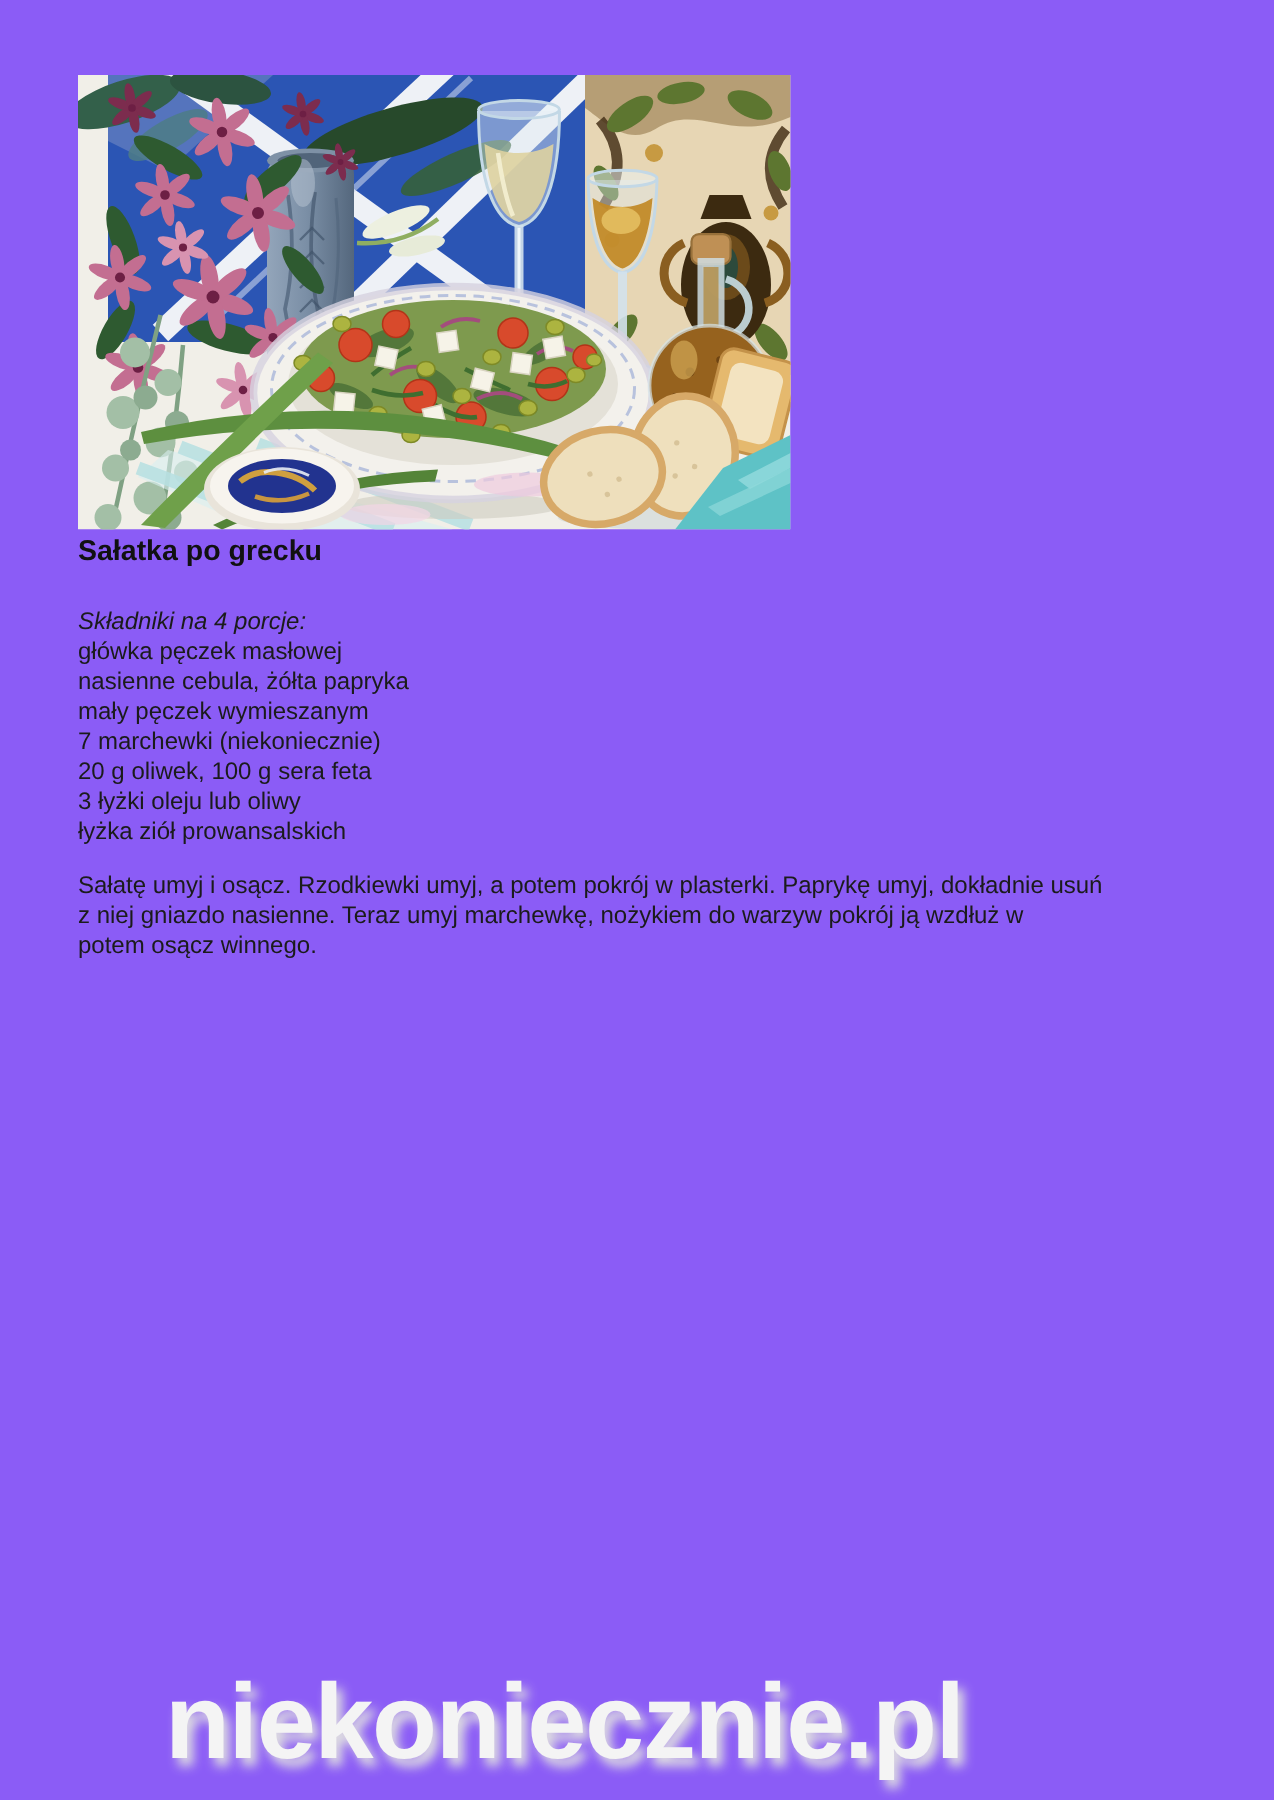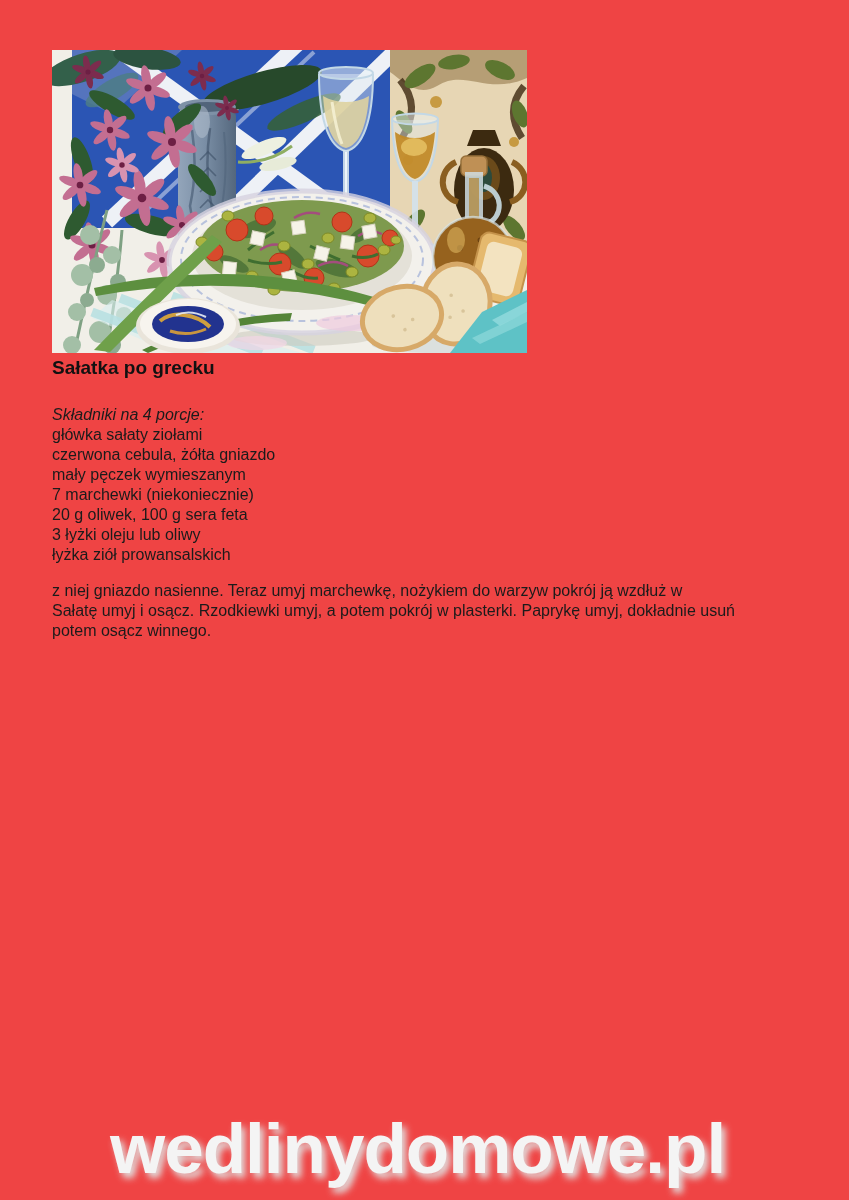--- a/index.html
+++ b/index.html
@@ -1,17 +1,17 @@
 <!DOCTYPE html>
 <html><head>
 <meta charset="utf-8">
 <style>
   html,body { margin:0; padding:0; background:#ffffff; }
   .page {
-    position:relative; width:849px; height:1200px; background:#ef4444;
+    position:relative; width:849px; height:1200px; background:#8b5cf6;
     overflow:hidden; font-family:"Liberation Sans","DejaVu Sans",sans-serif;
     color:#1b1b1b;
   }
   .photo { position:absolute; left:52px; top:50px; width:475px; height:303px; }
   .photo svg { display:block; width:475px; height:303px; }
   .content { position:absolute; left:52px; top:357px; width:740px; font-size:16px; line-height:20px; }
   .title { font-size:19px; line-height:22px; font-weight:bold; margin:0 0 24px 0; color:#111; }
   .servings { font-style:italic;margin-top:26px; }
   .ingredients div { white-space:nowrap; }
   .para { margin-top:16px; }
@@ -334,31 +334,31 @@
         <path d="M420,288 L475,262 L475,272 L428,294 Z" fill="#8ed8da" opacity=".7"></path>
       </g>
     </svg>
   </div>
 
   <div class="content">
     <h1 class="title">Sałatka po grecku</h1>
 
     <div class="ingredients">
       <div class="servings">Składniki na 4 porcje:</div>
-      <div>główka sałaty ziołami</div>
-      <div>czerwona cebula, żółta gniazdo</div>
+      <div>główka pęczek masłowej</div>
+      <div>nasienne cebula, żółta papryka</div>
       <div>mały pęczek wymieszanym</div>
       <div>7 marchewki (niekoniecznie)</div>
       <div>20 g oliwek, 100 g sera feta</div>
       <div>3 łyżki oleju lub oliwy</div>
       <div>łyżka ziół prowansalskich</div>
     </div>
 
     <div class="para">
+      <div>Sałatę umyj i osącz. Rzodkiewki umyj, a potem pokrój w plasterki. Paprykę umyj, dokładnie usuń</div>
       <div>z niej gniazdo nasienne. Teraz umyj marchewkę, nożykiem do warzyw pokrój ją wzdłuż w</div>
-      <div>Sałatę umyj i osącz. Rzodkiewki umyj, a potem pokrój w plasterki. Paprykę umyj, dokładnie usuń</div>
       <div>potem osącz winnego.</div>
     </div>
 
   </div>
 
-  <div class="watermark">wedlinydomowe.pl</div>
+  <div class="watermark">niekoniecznie.pl</div>
 </div>
 
 </body></html>

